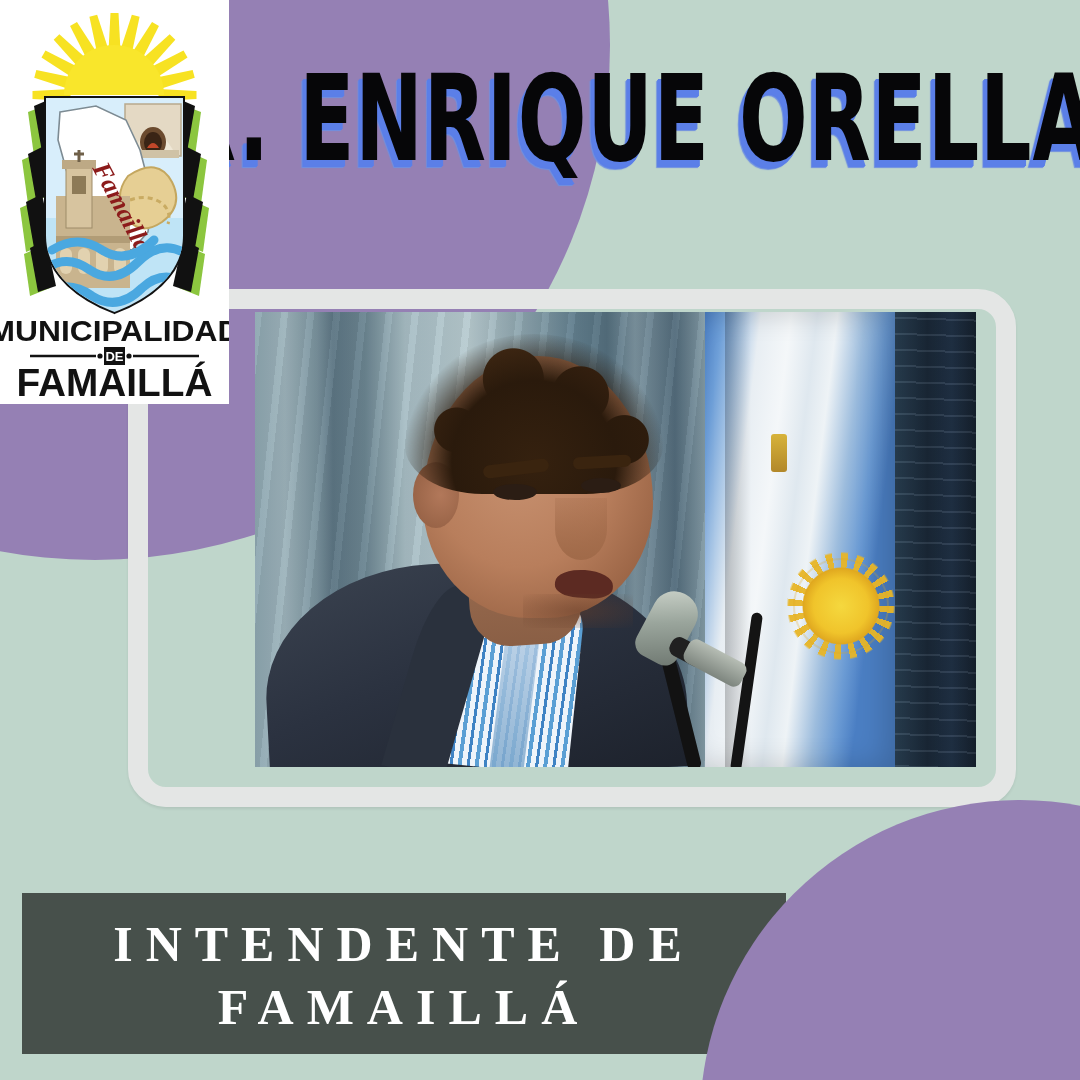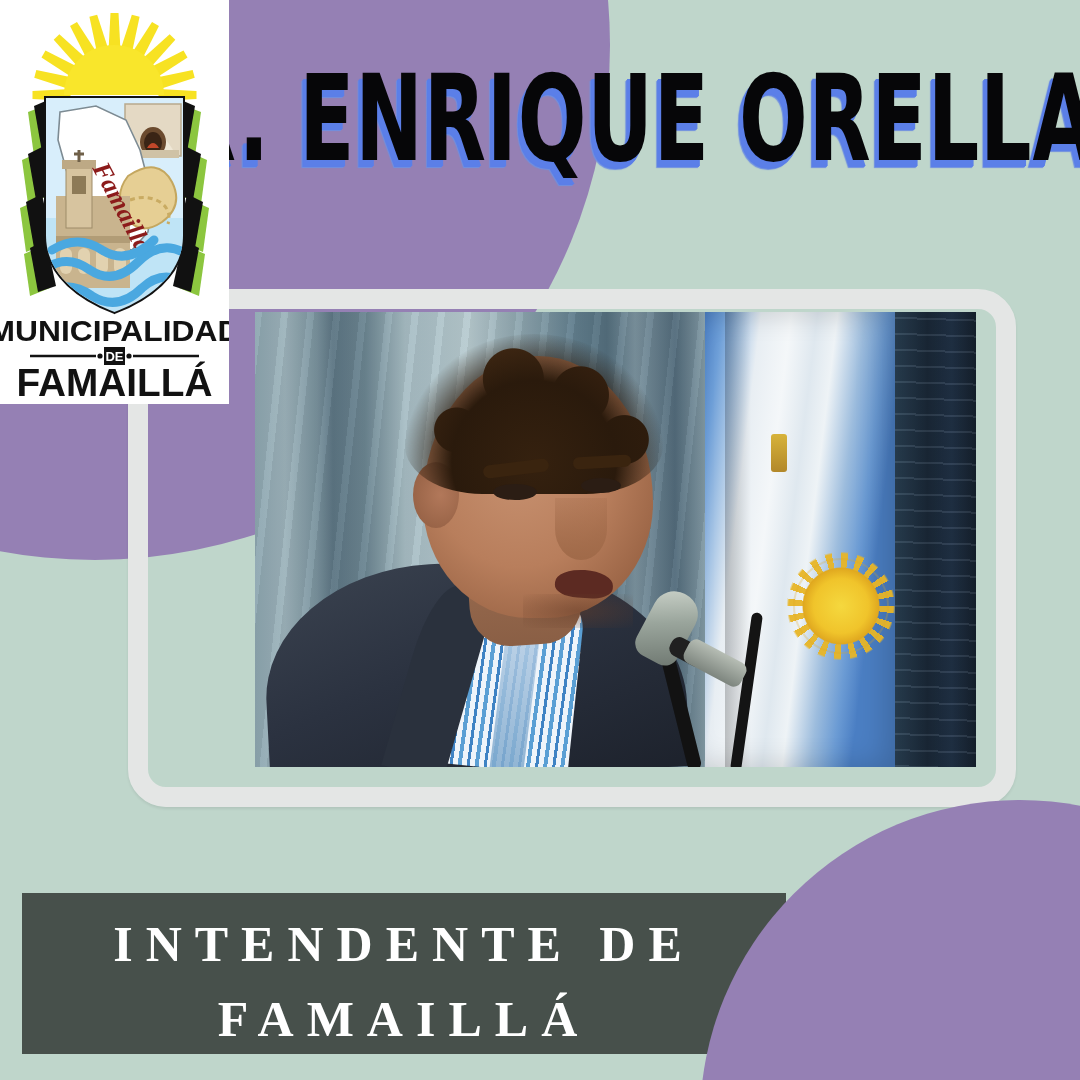--- a/index.html
+++ b/index.html
@@ -278,21 +278,20 @@
   }
   .banner-line {
     font-family: "Liberation Serif", "DejaVu Serif", serif;
     font-weight: bold;
     color: #ffffff;
     font-size: 50px;
     letter-spacing: 13px;
     line-height: 1.25;
     text-align: center;
     white-space: nowrap;
-    margin-top: 12px;
   }
 
   
   #blob-top { z-index: 1; }
   #blob-bottom { z-index: 5; }
   #photo-frame { z-index: 2; }
   #logo-card { z-index: 6; }
   #title-wrap { z-index: 6; }
 </style>
 </head>

